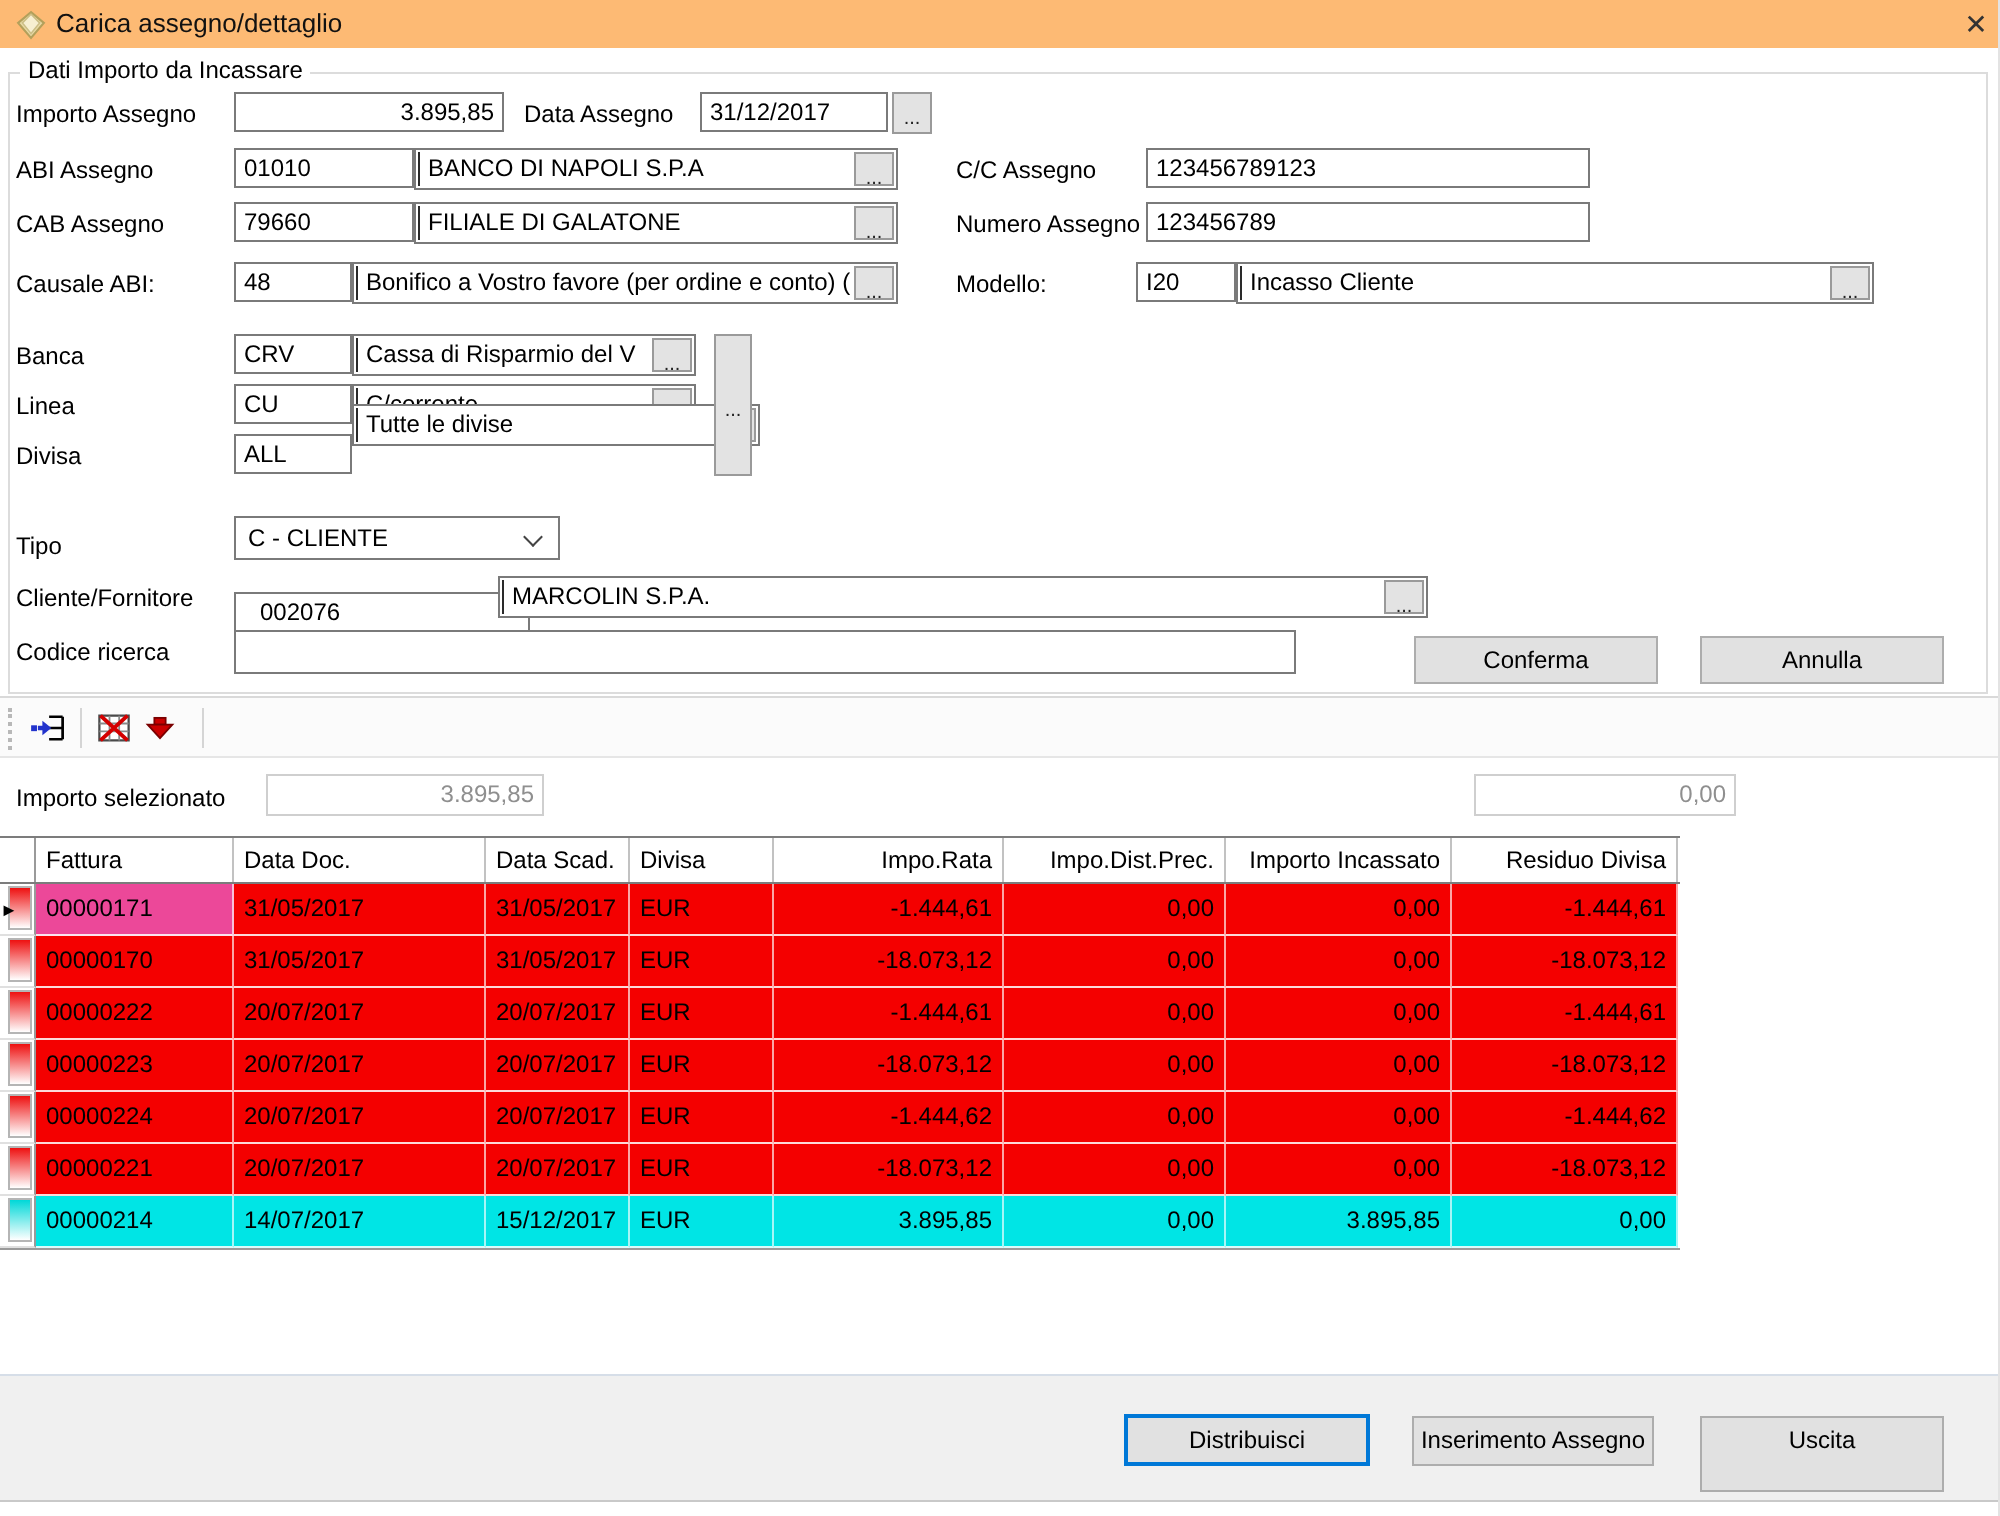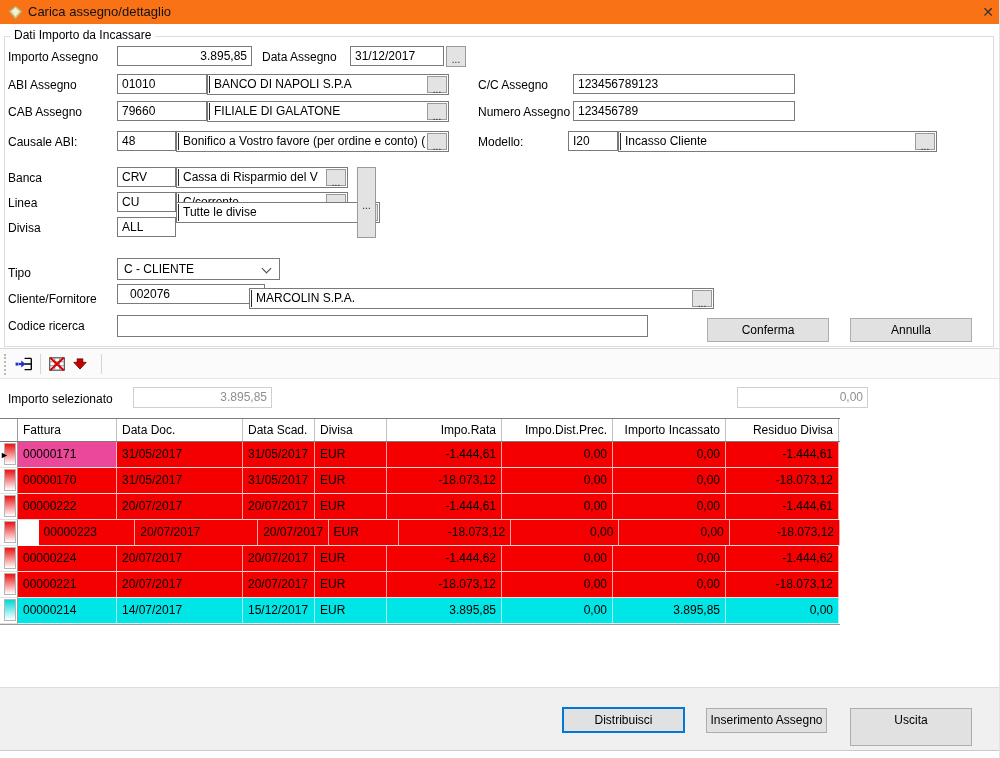--- a/index.html
+++ b/index.html
@@ -3,21 +3,21 @@
 <meta charset="utf-8">
 <style>
   * { margin:0; padding:0; box-sizing:border-box; }
   html,body { background:#ffffff; }
   body { font-family:"Liberation Sans", sans-serif; font-size:12px; color:#000; }
   #window {
     position:relative; width:1000px; height:758px; background:#fff; overflow:hidden;
     border-right:1px solid #e3e3e3;
   }
   
-  .titlebar { position:absolute; left:0; top:0; width:1000px; height:24px; background:#f97316; }
+  .titlebar { position:absolute; left:0; top:0; width:1000px; height:24px; background:#fdba74; }
   .title-icon { position:absolute; left:8px; top:5px; width:15px; height:15px; }
   .title-text { position:absolute; left:28px; top:4px; font-size:13px; color:#111; }
   .close-btn { position:absolute; right:3px; top:3px; width:18px; height:18px; text-align:center;
     font-size:14px; line-height:18px; color:#333; cursor:default; }
   
   .groupbox { position:absolute; left:4px; top:36px; width:990px; height:311px;
     border:1px solid #dcdcdc; }
   .group-label { position:absolute; left:10px; top:28px; background:#fff; padding:0 4px; color:#222; }
   
   .lbl { position:absolute; white-space:nowrap; color:#000; }
@@ -146,21 +146,21 @@
   </div>
   <div class="browse-btn" style="left:357px;top:167px;width:19px;height:71px;line-height:10px;padding-top:33px;">...</div>
 
   <span class="lbl" style="left:8px;top:266px;">Tipo</span>
   <div class="selectbox" style="left:117px;top:258px;width:163px;">
     <span>C - CLIENTE</span>
     <span class="chev"></span>
   </div>
 
   <span class="lbl" style="left:8px;top:292px;">Cliente/Fornitore</span>
-  <div class="field" style="left:117px;top:284px;width:148px;padding-left:12px;">002076</div>
+  <div class="field" style="left:117px;top:296px;width:148px;padding-left:12px;">002076</div>
   <div class="desc" style="left:249px;top:288px;width:465px;">
     <span class="bar"></span>
     <span class="desc-text">MARCOLIN S.P.A.</span>
     <span class="mini-browse">...</span>
   </div>
 
   <span class="lbl" style="left:8px;top:319px;">Codice ricerca</span>
   <div class="field" style="left:117px;top:315px;width:531px;height:22px;"></div>
 
   <div class="btn" style="left:707px;top:318px;width:122px;height:24px;line-height:22px;">Conferma</div>
@@ -247,21 +247,21 @@
         <div class="g-cell" style="width: 72px; text-align: left; background: rgb(244, 0, 0);">EUR</div>
         <div class="g-cell" style="width: 115px; text-align: right; background: rgb(244, 0, 0);">-1.444,61</div>
         <div class="g-cell" style="width: 111px; text-align: right; background: rgb(244, 0, 0);">0,00</div>
         <div class="g-cell" style="width: 113px; text-align: right; background: rgb(244, 0, 0);">0,00</div>
         <div class="g-cell" style="width: 113px; text-align: right; background: rgb(244, 0, 0);">-1.444,61</div>
       </div>
       <div class="g-row">
         <div class="g-gutter">
           <span class="g-chip" style="background: linear-gradient(rgb(238, 17, 17), rgb(255, 255, 255));"></span>
         </div>
-        <div class="g-cell" style="width: 99px; text-align: left; background: rgb(244, 0, 0); margin-left: 21px;">00000223</div>
+        <div class="g-cell" style="width: 99px; text-align: left; background: rgb(244, 0, 0);">00000223</div>
         <div class="g-cell" style="width: 126px; text-align: left; background: rgb(244, 0, 0);">20/07/2017</div>
         <div class="g-cell" style="width: 72px; text-align: left; background: rgb(244, 0, 0);">20/07/2017</div>
         <div class="g-cell" style="width: 72px; text-align: left; background: rgb(244, 0, 0);">EUR</div>
         <div class="g-cell" style="width: 115px; text-align: right; background: rgb(244, 0, 0);">-18.073,12</div>
         <div class="g-cell" style="width: 111px; text-align: right; background: rgb(244, 0, 0);">0,00</div>
         <div class="g-cell" style="width: 113px; text-align: right; background: rgb(244, 0, 0);">0,00</div>
         <div class="g-cell" style="width: 113px; text-align: right; background: rgb(244, 0, 0);">-18.073,12</div>
       </div>
       <div class="g-row">
         <div class="g-gutter">

